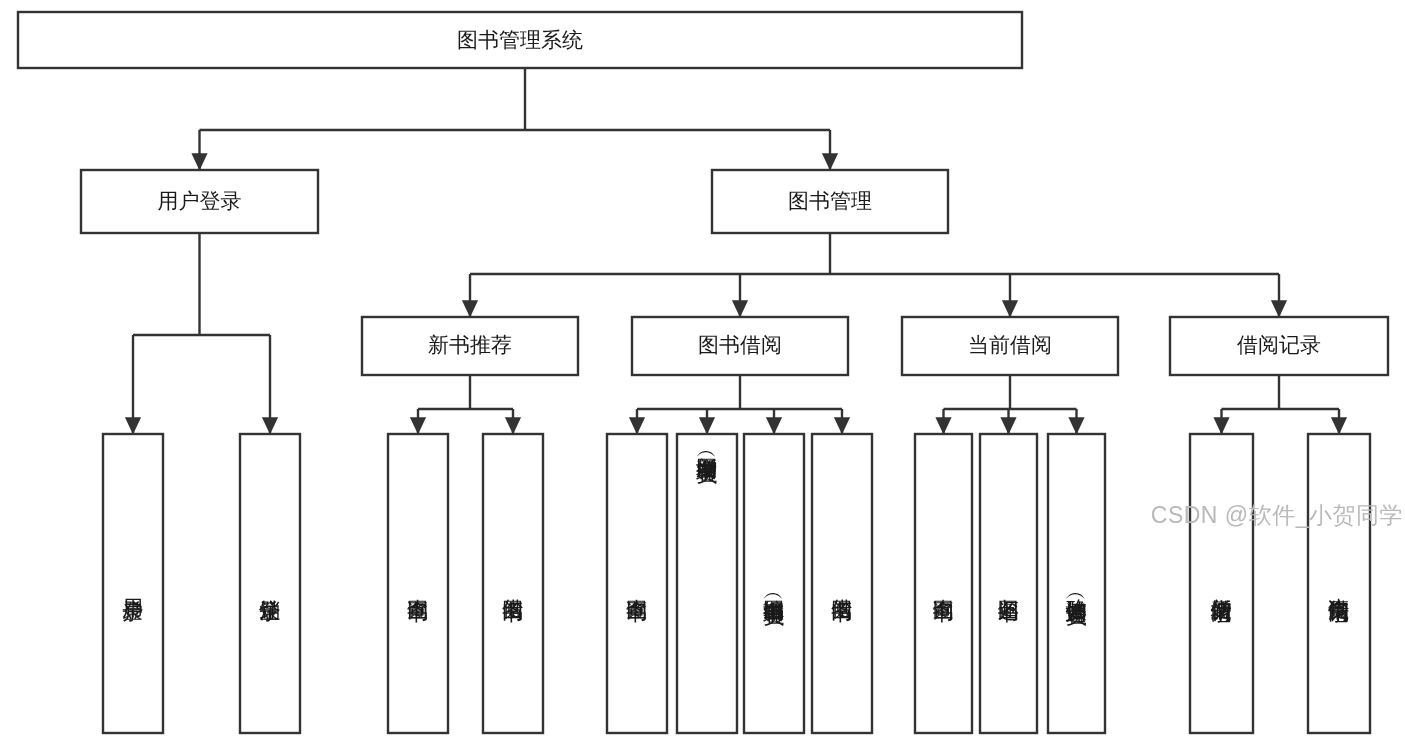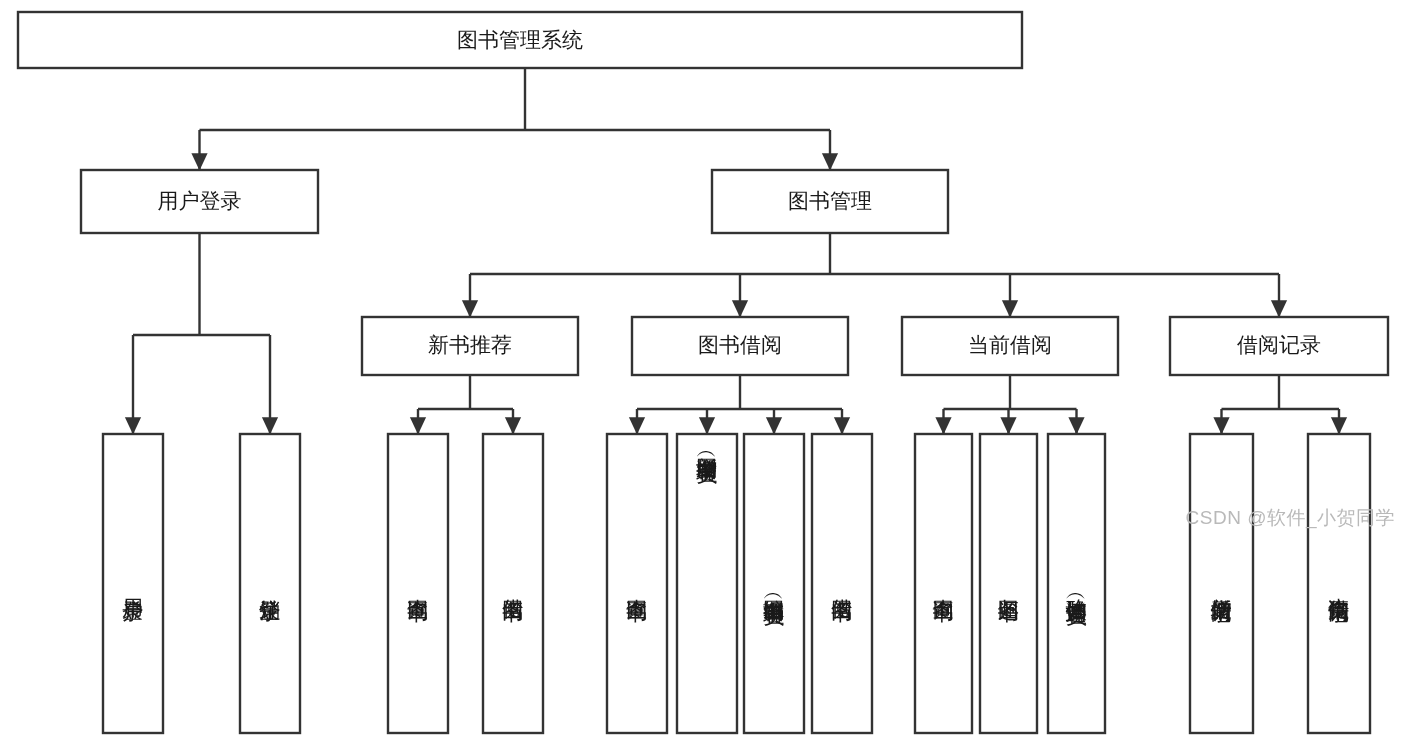--- a/index.html
+++ b/index.html
@@ -57,24 +57,24 @@
     font-size: 21px;
     line-height: 1.12;
     letter-spacing: 1px;
     color: #1a1a1a;
     white-space: nowrap;
     text-align: center;
     pointer-events: none;
   }
   .watermark {
     position: absolute;
-    right: 10px;
+    right: 2px;
     bottom: 6px;
     font-family: "Liberation Sans", "DejaVu Sans", sans-serif;
-    font-size: 19px;
+    font-size: 23px;
     color: #b9b9b9;
     letter-spacing: 0.5px;
     white-space: nowrap;
   }
 </style>
 </head>
 <body>
 
 <div id="diagram-root">
 

